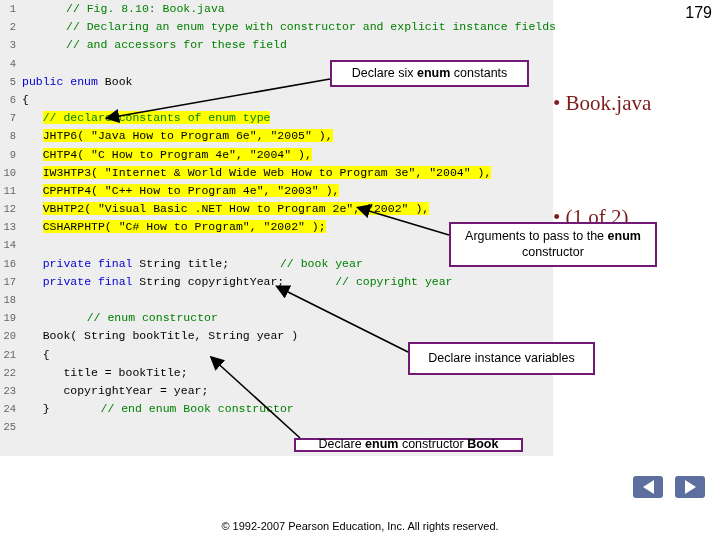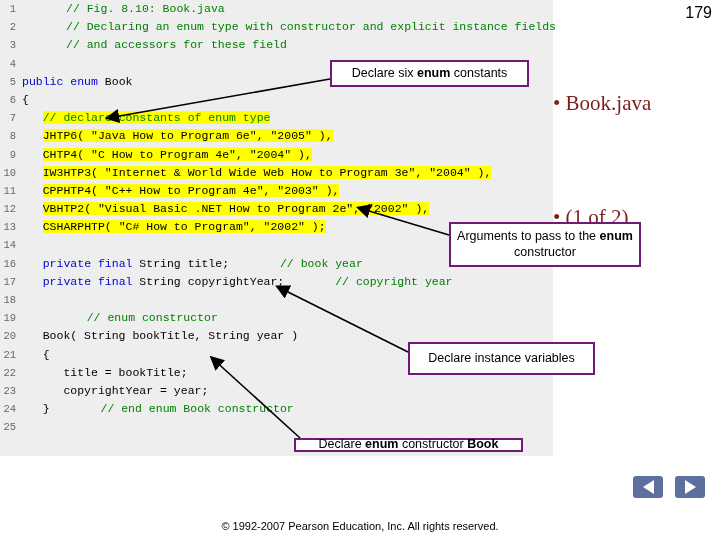--- a/index.html
+++ b/index.html
@@ -82,21 +82,21 @@
     box-sizing: border-box;
     display: flex;
     align-items: center;
     justify-content: center;
     padding: 2px 6px;
     line-height: 1.25;
   }
   .callout b { font-weight: bold; }
 
   #callout-constants { left: 330px; top: 60px;  width: 199px; height: 27px; }
-  #callout-arguments { left: 449px; top: 222px; width: 192px; height: 45px; }
+  #callout-arguments { left: 449px; top: 222px; width: 208px; height: 45px; }
   #callout-instance  { left: 408px; top: 342px; width: 187px; height: 33px; }
   #callout-constructor { left: 294px; top: 438px; width: 229px; height: 14px; }
 
   
   #arrow-layer {
     position: absolute;
     left: 0;
     top: 0;
     width: 720px;
     height: 540px;

